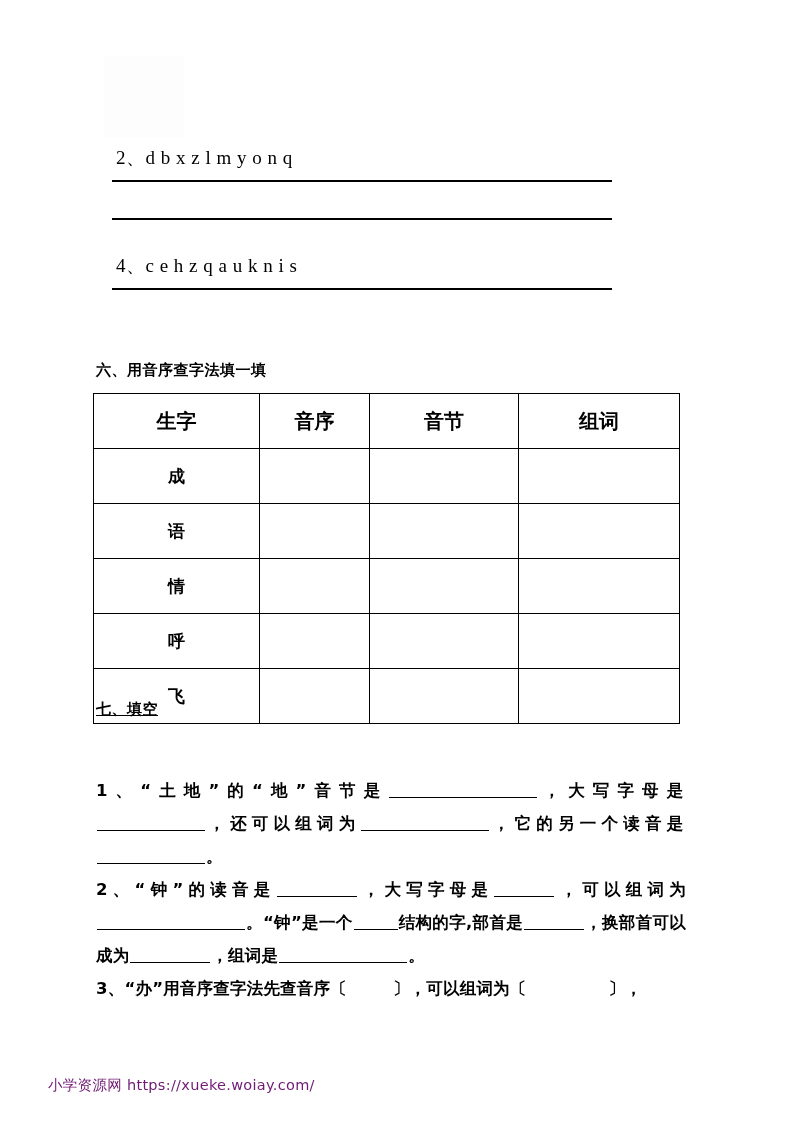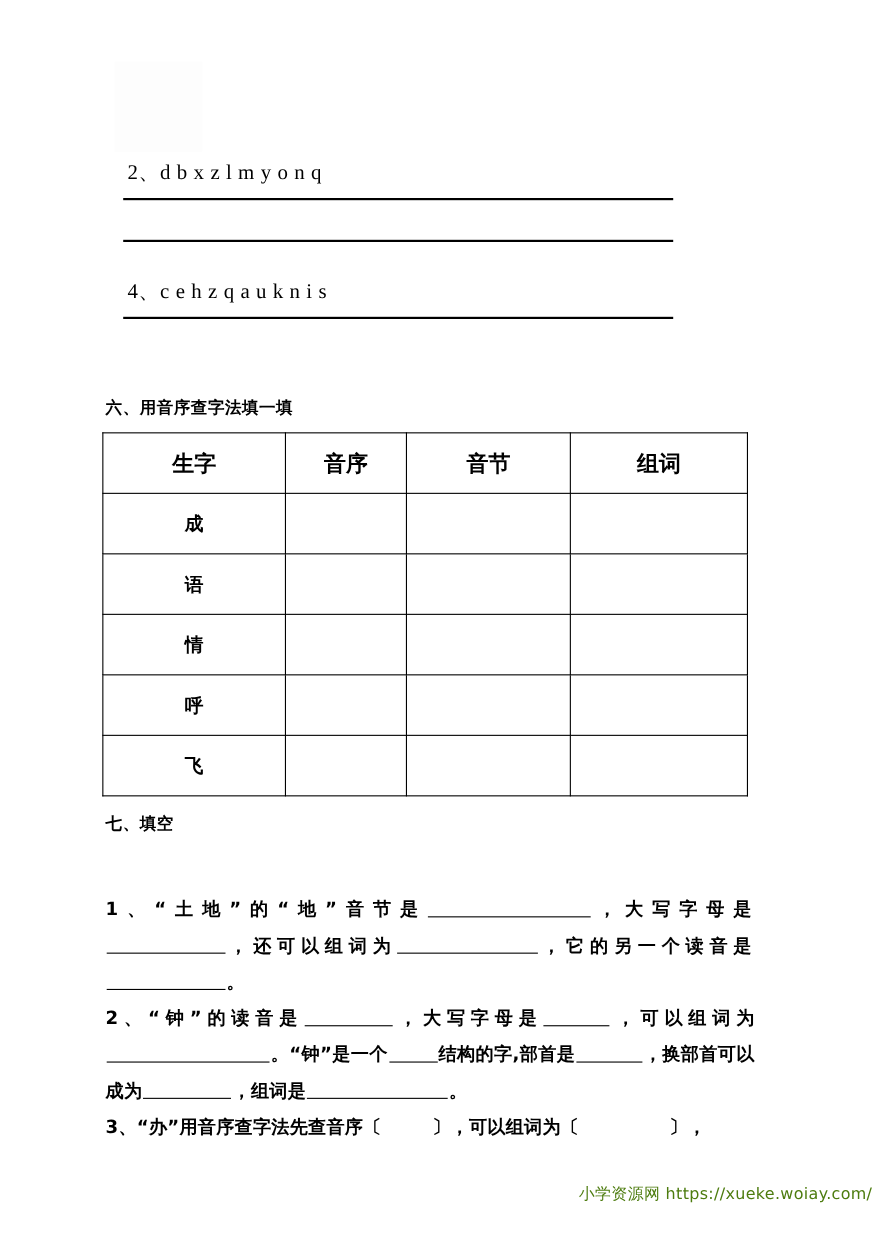--- a/index.html
+++ b/index.html
@@ -60,21 +60,21 @@
   
   .heading {
     position: absolute;
     font-family: "DejaVu Sans", "Liberation Sans", sans-serif;
     font-weight: bold;
     font-size: 15px;
     letter-spacing: 0.5px;
     white-space: nowrap;
   }
   #heading-six { left: 96px; top: 361px; }
-  #heading-seven { left: 96px; top: 740px; }
+  #heading-seven { left: 96px; top: 700px; text-decoration: underline; }
 
   
   .lookup-table {
     position: absolute;
     left: 93px;
     top: 393px;
     width: 586px;
     border-collapse: collapse;
     table-layout: fixed;
   }
@@ -121,34 +121,35 @@
     vertical-align: -2px;
     margin: 0 1px;
   }
   .b-xs { width: 44px; }
   .b-sm { width: 60px; }
   .b-md { width: 80px; }
   .b-lg { width: 108px; }
   .b-xl { width: 128px; }
   .b-xxl { width: 148px; }
 
-  .q-spaced { letter-spacing: 2.8px; margin-top: 36px; }
+  .q-spaced { letter-spacing: 2.8px; }
 
   
   .footer {
     position: absolute;
     left: 0;
     right: 0;
     top: 1076px;
-    text-align: right;
+    text-align: left;
     font-family: "DejaVu Sans", "Liberation Sans", sans-serif;
     font-size: 14.5px;
-    color: #4d7c0f;
+    color: #701a75;
     letter-spacing: 0.3px;
     white-space: nowrap;
+    padding-left: 48px;
   }
 </style>
 </head>
 <body>
 
 <div class="page">
 
   <div class="top-placeholder"></div>
 
   <div class="alpha-block">

